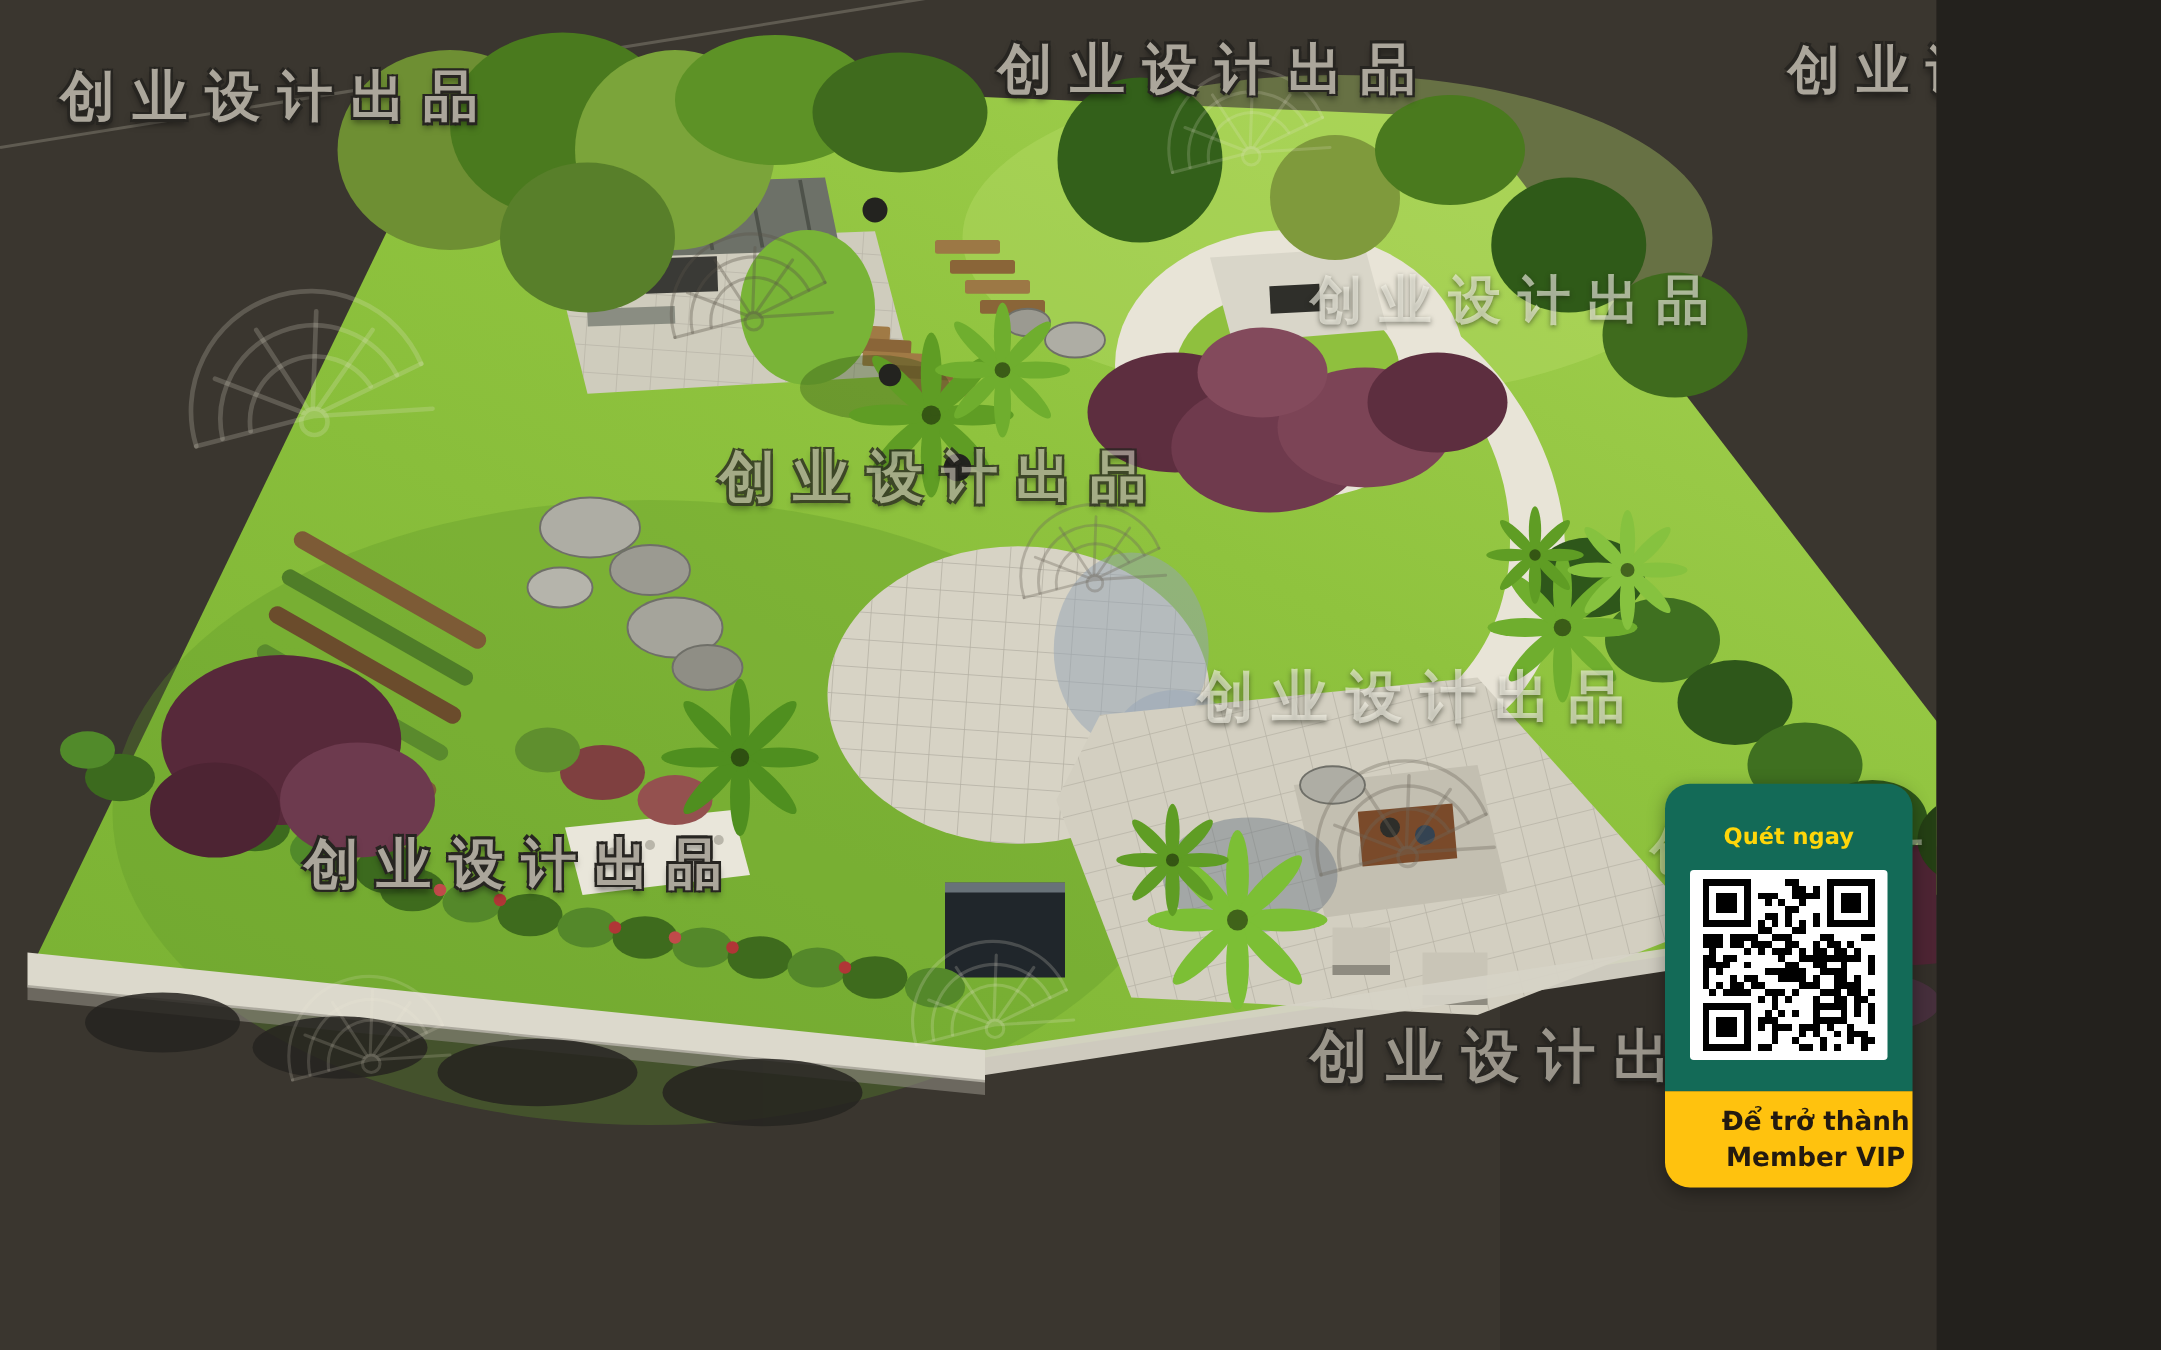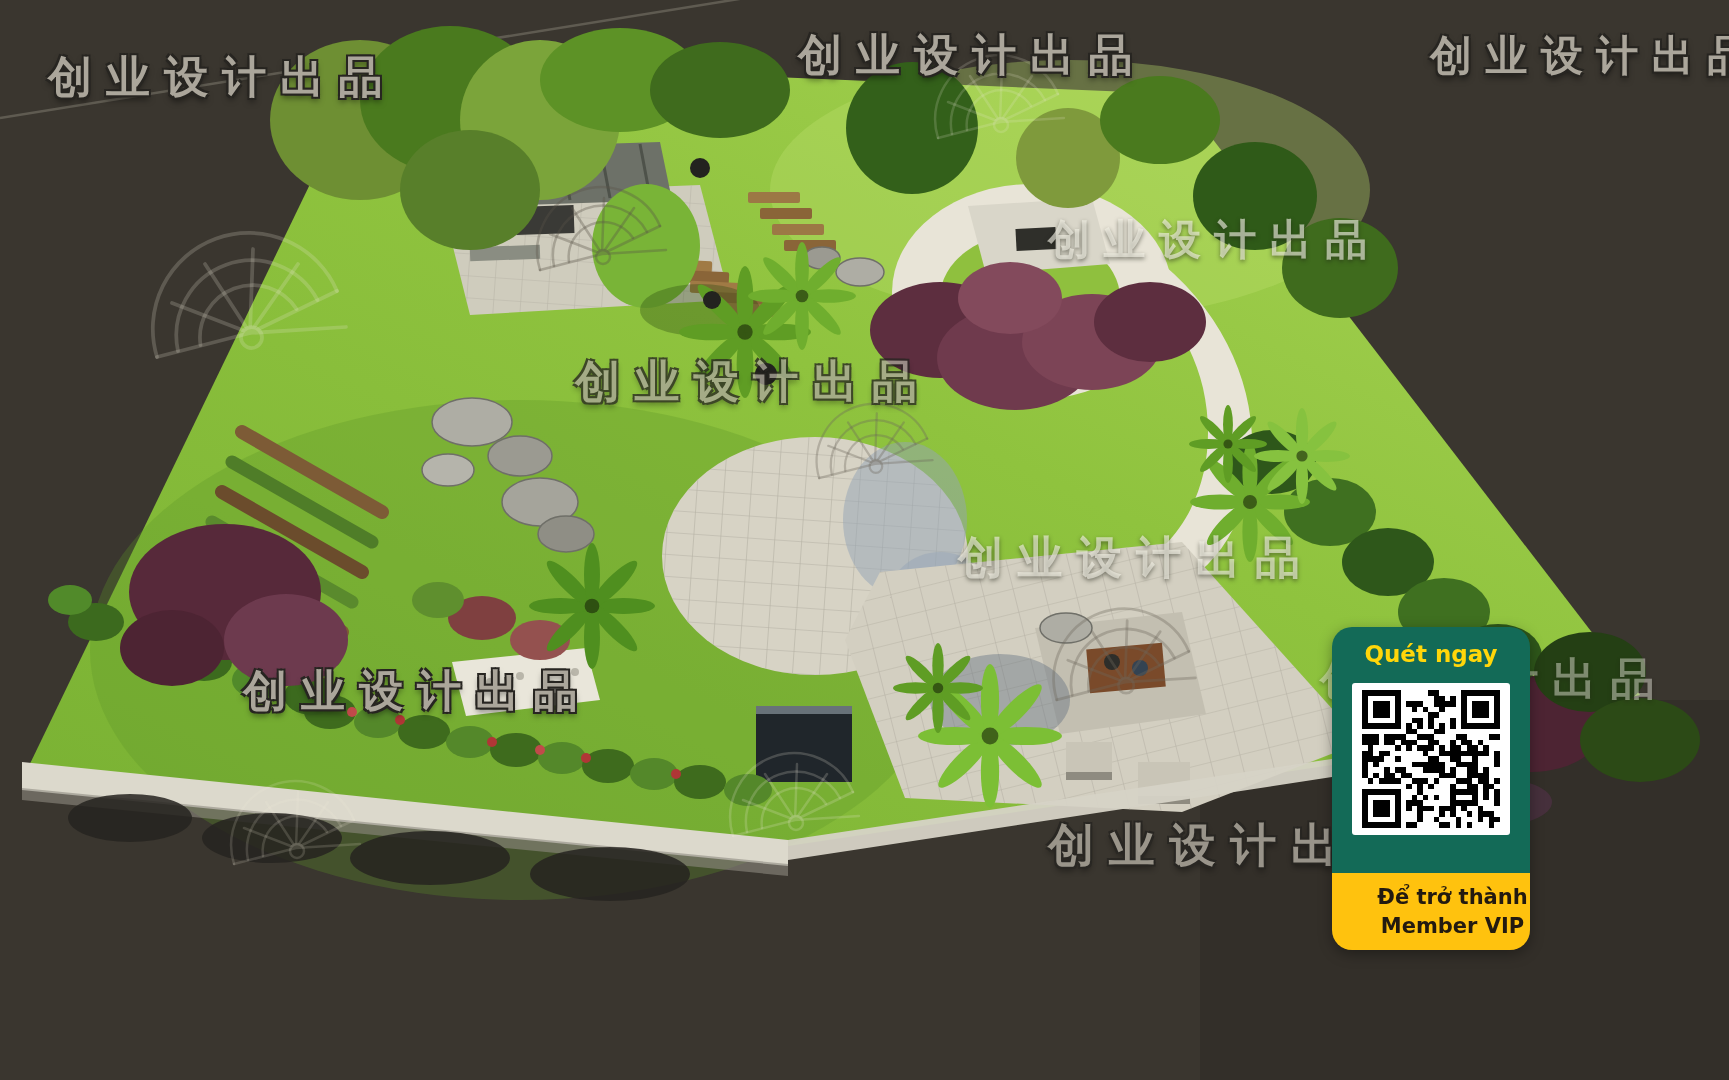--- a/index.html
+++ b/index.html
@@ -1,33 +1,33 @@
 <!DOCTYPE html>
 <html><head>
 <meta charset="utf-8">
 <style>
   html,body{margin:0;padding:0;background:#23211d;}
-  #stage{position:relative;width:1729px;height:1080px;overflow:hidden;
+  #stage{position:relative;width:1549px;height:1080px;overflow:hidden;
          background:#3a362f;font-family:"DejaVu Sans",sans-serif;text-align:right;}
   #scene{position:absolute;left:0;top:0;z-index:1;}
   
   .wm{position:absolute;z-index:20;white-space:nowrap;font-weight:700;
       letter-spacing:.32em;color:#aba69b;
       text-shadow:-2px -2px 0 #272521,2px -2px 0 #272521,-2px 2px 0 #272521,
                    2px 2px 0 #272521,0 4px 6px rgba(0,0,0,.55);}
   .wm-light{position:absolute;z-index:20;white-space:nowrap;font-weight:700;
       letter-spacing:.32em;color:rgba(246,243,232,.62);
       text-shadow:0 2px 4px rgba(30,32,20,.5);}
   
   #badge{position:absolute;left:1332px;top:627px;width:198px;height:323px;
          z-index:30;border-radius:20px;display:flex;flex-direction:column;
          box-shadow:0 4px 14px rgba(0,0,0,.35);}
   #badge .green{background:#136a57;border-radius:20px 20px 0 0;flex:1;
          display:flex;flex-direction:column;align-items:center;}
-  #badge .scan{color:#ffd60a;font-weight:700;font-size:23px;margin-top:14px;}
+  #badge .scan{color:#ffd60a;font-weight:700;font-size:18px;margin-top:32px;}
   #badge .qrbox{background:#ffffff;width:158px;height:152px;margin-top:16px;
          border-radius:3px;display:flex;align-items:center;justify-content:center;}
   #badge .yellow{background:#ffc20e;border-radius:0 0 20px 20px;height:77px;
          display:flex;flex-direction:column;align-items:center;justify-content:center;
          color:#231a10;font-weight:700;font-size:21px;line-height:1.35;padding-left:43px;}
   
   #brand{position:absolute;left:1173px;top:975px;width:228px;height:101px;z-index:30;
          background:rgba(201,201,201,.95);display:flex;align-items:center;justify-content:center;}
   #brand .txt{font-size:54px;font-weight:700;letter-spacing:0;
          background:linear-gradient(92deg,#8a5cf0 0%,#a94fc0 20%,#d43a8a 38%,

